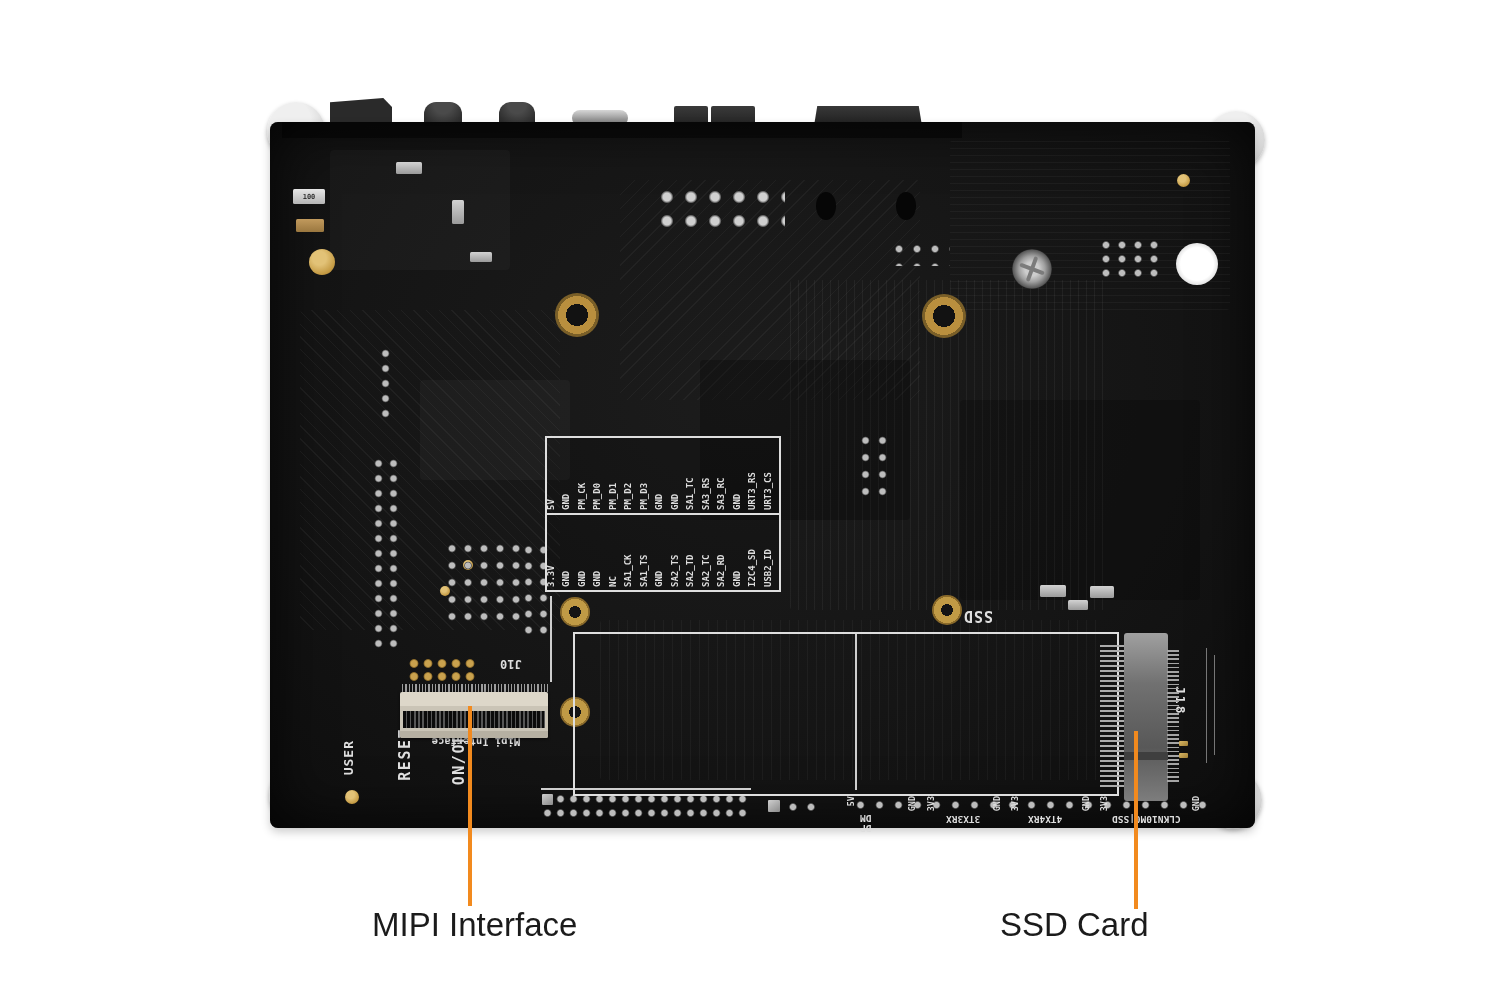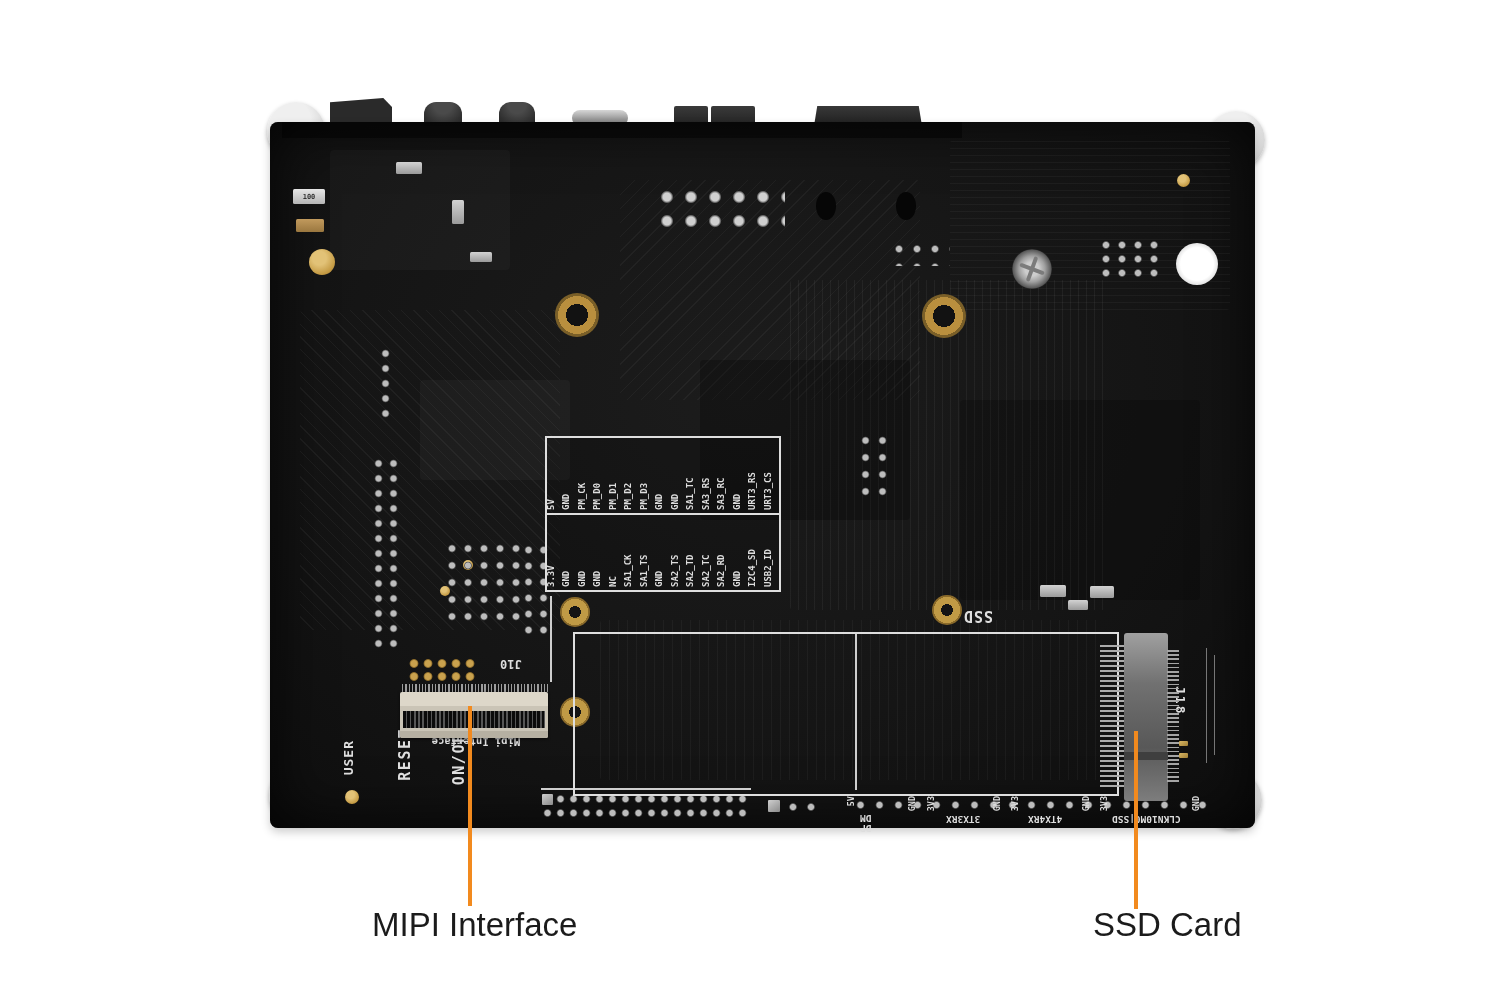--- a/index.html
+++ b/index.html
@@ -287,15 +287,15 @@
   <div class="m2-pins-l"></div>
   <div class="m2-body"></div>
   <div class="m2-key"></div>
   <div class="m2-pins-r"></div>
   <div class="pad-sq m2-gold1" style="background:linear-gradient(145deg,#d9b765,#a07f35);"></div>
   <div class="pad-sq m2-gold2" style="background:linear-gradient(145deg,#d9b765,#a07f35);"></div>
 
   <div class="callout-line" style="left:468px;top:706px;height:200px;"></div>
   <div class="callout-line" style="left:1134px;top:731px;height:178px;"></div>
   <div class="callout-text" style="left:372px;top:906px;">MIPI Interface</div>
-  <div class="callout-text" style="left:1093px;top:906px;">SSD Card</div>
+  <div class="callout-text" style="left:1000px;top:906px;">SSD Card</div>
 
 </div>
 
 </body></html>

